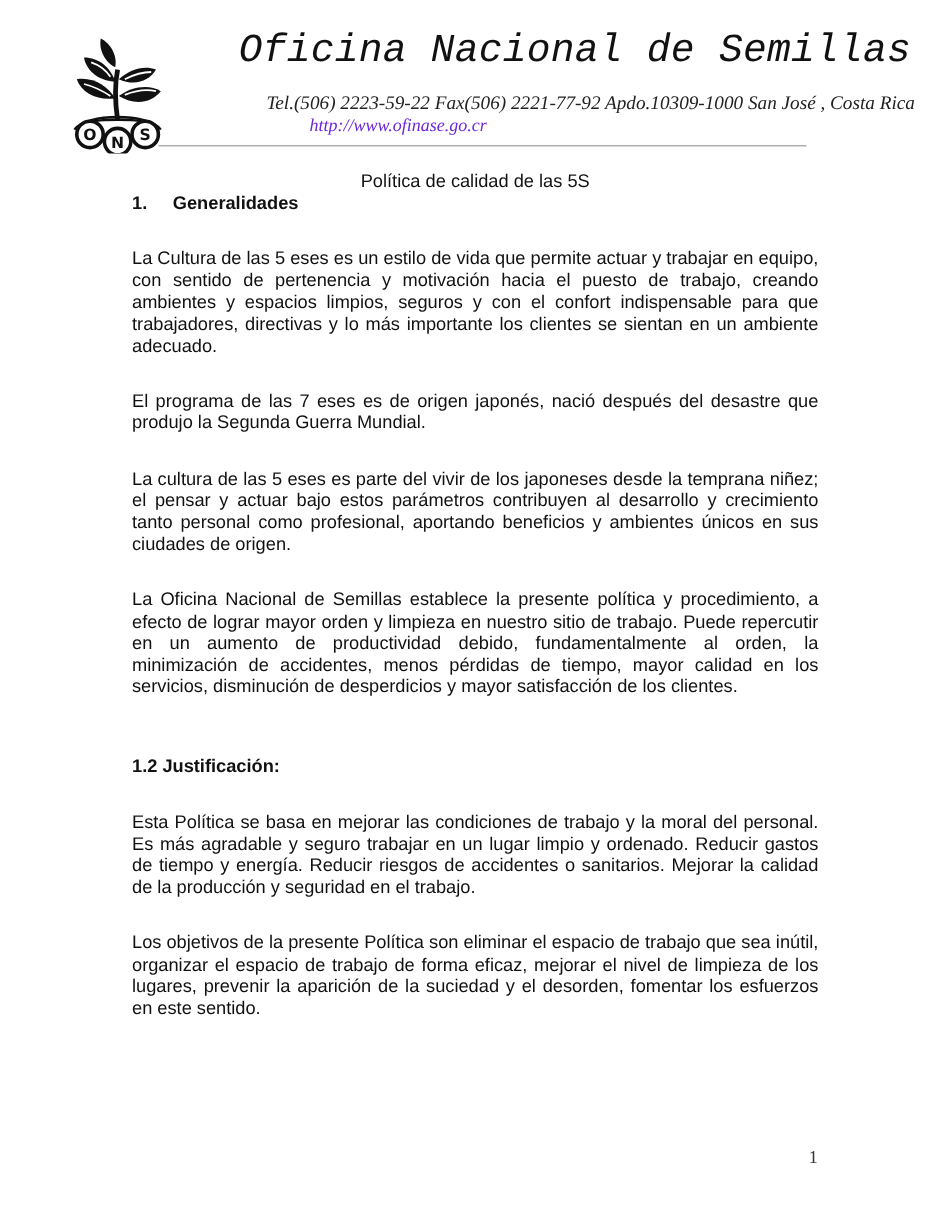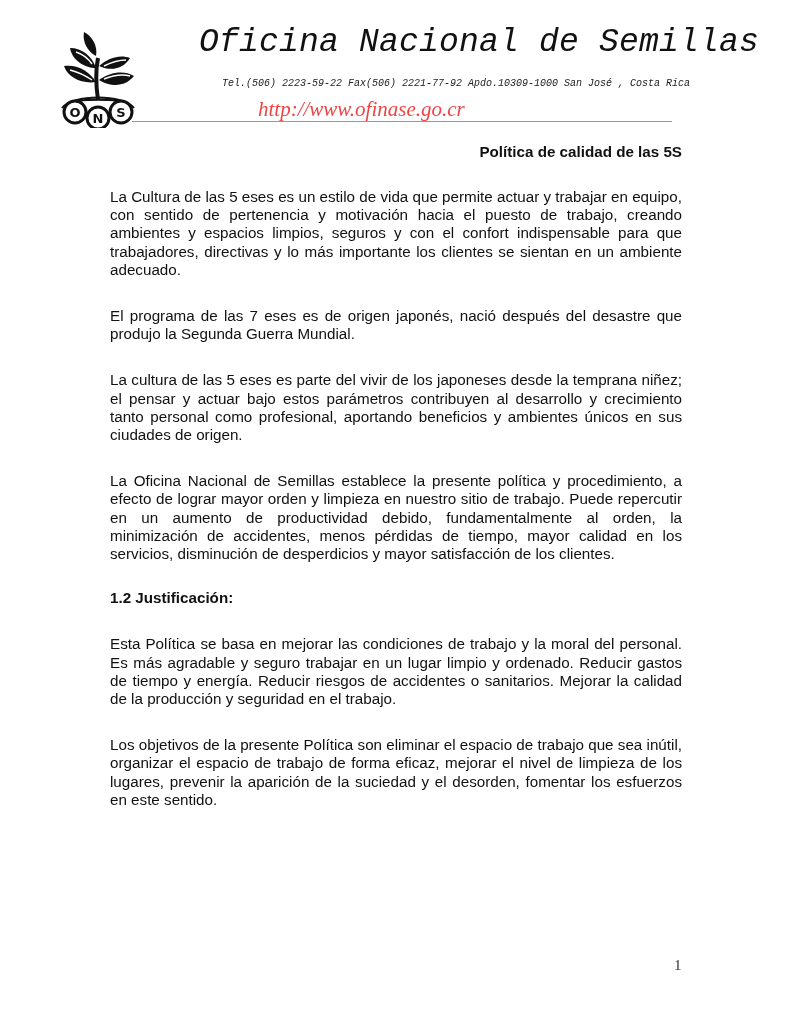--- a/index.html
+++ b/index.html
@@ -1,29 +1,29 @@
 <!DOCTYPE html>
 <html><head>
 <meta charset="utf-8">
 <style>
   html, body { margin: 0; padding: 0; background: #ffffff; }
   body { width: 791px; height: 1024px; position: relative; overflow: hidden; color: #111; }
   .logo { position: absolute; left: 58px; top: 28px; width: 80px; height: 100px; }
   .org-title { position: absolute; left: 199px; top: 24px; font-family: Liberation Mono, monospace; font-style: italic; font-size: 33px; color: #111; letter-spacing: 0.2px; white-space: nowrap; }
-  .contact { position: absolute; left: 222px; top: 78px; font-family: Liberation Mono, monospace; font-style: italic; font-size: 10px; color: #222; white-space: nowrap; }
-  .website { position: absolute; left: 258px; top: 97px; font-family: "Liberation Serif", serif; font-style: italic; font-size: 21px; color: #ef4444; white-space: nowrap; }
+  .contact { position: absolute; left: 222px; top: 78px; font-family: Liberation Serif, serif; font-style: italic; font-size: 16px; color: #222; white-space: nowrap; }
+  .website { position: absolute; left: 258px; top: 97px; font-family: "Liberation Serif", serif; font-style: italic; font-size: 15px; color: #6d28d9; white-space: nowrap; }
   .header-rule { position: absolute; left: 132px; top: 121px; width: 540px; height: 0; border-top: 1px solid #999; }
 
   .doc { position: absolute; left: 110px; top: 143px; width: 572px; font-family: "Liberation Sans", sans-serif; font-size: 15.2px; line-height: 18.2px; }
-  .title-block { text-align: right; font-weight: bold; font-size: 15.2px; line-height: 17px; margin-left: 0; }
+  .title-block { text-align: center; font-weight: normal; font-size: 15.2px; line-height: 17px; margin-left: 0; }
   .h1 { font-weight: bold; margin-top: 1px; }
   .h1 .num { display: inline-block; width: 34px; }
   .h2 { font-weight: bold; margin-top: 20px; }
   .p { text-align: justify; margin-top: 28px; }
-  .gap-lg { margin-top: 26px; }
+  .gap-lg { margin-top: 48px; }
   .page-num { position: absolute; left: 674px; top: 957px; font-family: "Liberation Serif", serif; font-size: 15px; color: #333; }
 </style>
 </head>
 <body>
 
 <div class="logo">
   <svg width="80" height="100" viewBox="0 0 80 100">
 
     <path d="M40 72 C38 58 37 45 40 30" stroke="#111" stroke-width="4" fill="none"></path>
 
@@ -55,20 +55,23 @@
 <div class="org-title">Oficina Nacional de Semillas</div>
 <div class="contact">Tel.(506) 2223-59-22  Fax(506) 2221-77-92 Apdo.10309-1000 San José , Costa Rica</div>
 <div class="website">http://www.ofinase.go.cr</div>
 <div class="header-rule"></div>
 
 <div class="doc">
   <div class="title-block">
     <div>Política  de calidad de las 5S</div>
   </div>
 
+  <div class="h1">
+    <span class="num">1.</span><span>Generalidades</span>
+  </div>
 
   <div class="p">La Cultura de las 5 eses es un estilo de vida que permite actuar y trabajar  en equipo, con sentido de pertenencia y motivación hacia el puesto de trabajo, creando ambientes y espacios limpios, seguros y con el confort indispensable para que trabajadores, directivas y lo más importante los clientes se sientan en un ambiente adecuado.</div>
   <div class="p">El programa de las 7 eses es de origen japonés, nació después del desastre que produjo la Segunda Guerra Mundial.</div>
   <div class="p">La cultura de las 5 eses es parte del vivir de los japoneses desde la temprana niñez; el pensar y actuar bajo estos parámetros contribuyen al desarrollo y crecimiento tanto personal como profesional, aportando beneficios y ambientes únicos en sus ciudades de origen.</div>
   <div class="p">La Oficina Nacional de Semillas establece la presente política y procedimiento, a efecto de lograr mayor orden y limpieza en nuestro sitio de trabajo. Puede repercutir en un aumento de productividad debido, fundamentalmente al orden, la minimización de accidentes, menos pérdidas de tiempo, mayor calidad en los servicios, disminución de desperdicios y mayor satisfacción de los clientes.</div>
 
   <div class="h2 gap-lg">1.2 Justificación:</div>
   <div class="p">Esta Política se basa en mejorar las condiciones de trabajo y la moral del personal.  Es más agradable y seguro trabajar en un lugar limpio y ordenado. Reducir  gastos de tiempo y energía.  Reducir riesgos de accidentes o sanitarios. Mejorar la calidad de la producción y seguridad en el trabajo.</div>
 
   <div class="p">Los objetivos de la presente Política son eliminar el espacio de trabajo que sea inútil, organizar el espacio de trabajo de forma eficaz, mejorar el nivel de limpieza de los lugares, prevenir la aparición de la suciedad y el desorden, fomentar los esfuerzos en este sentido.</div>

